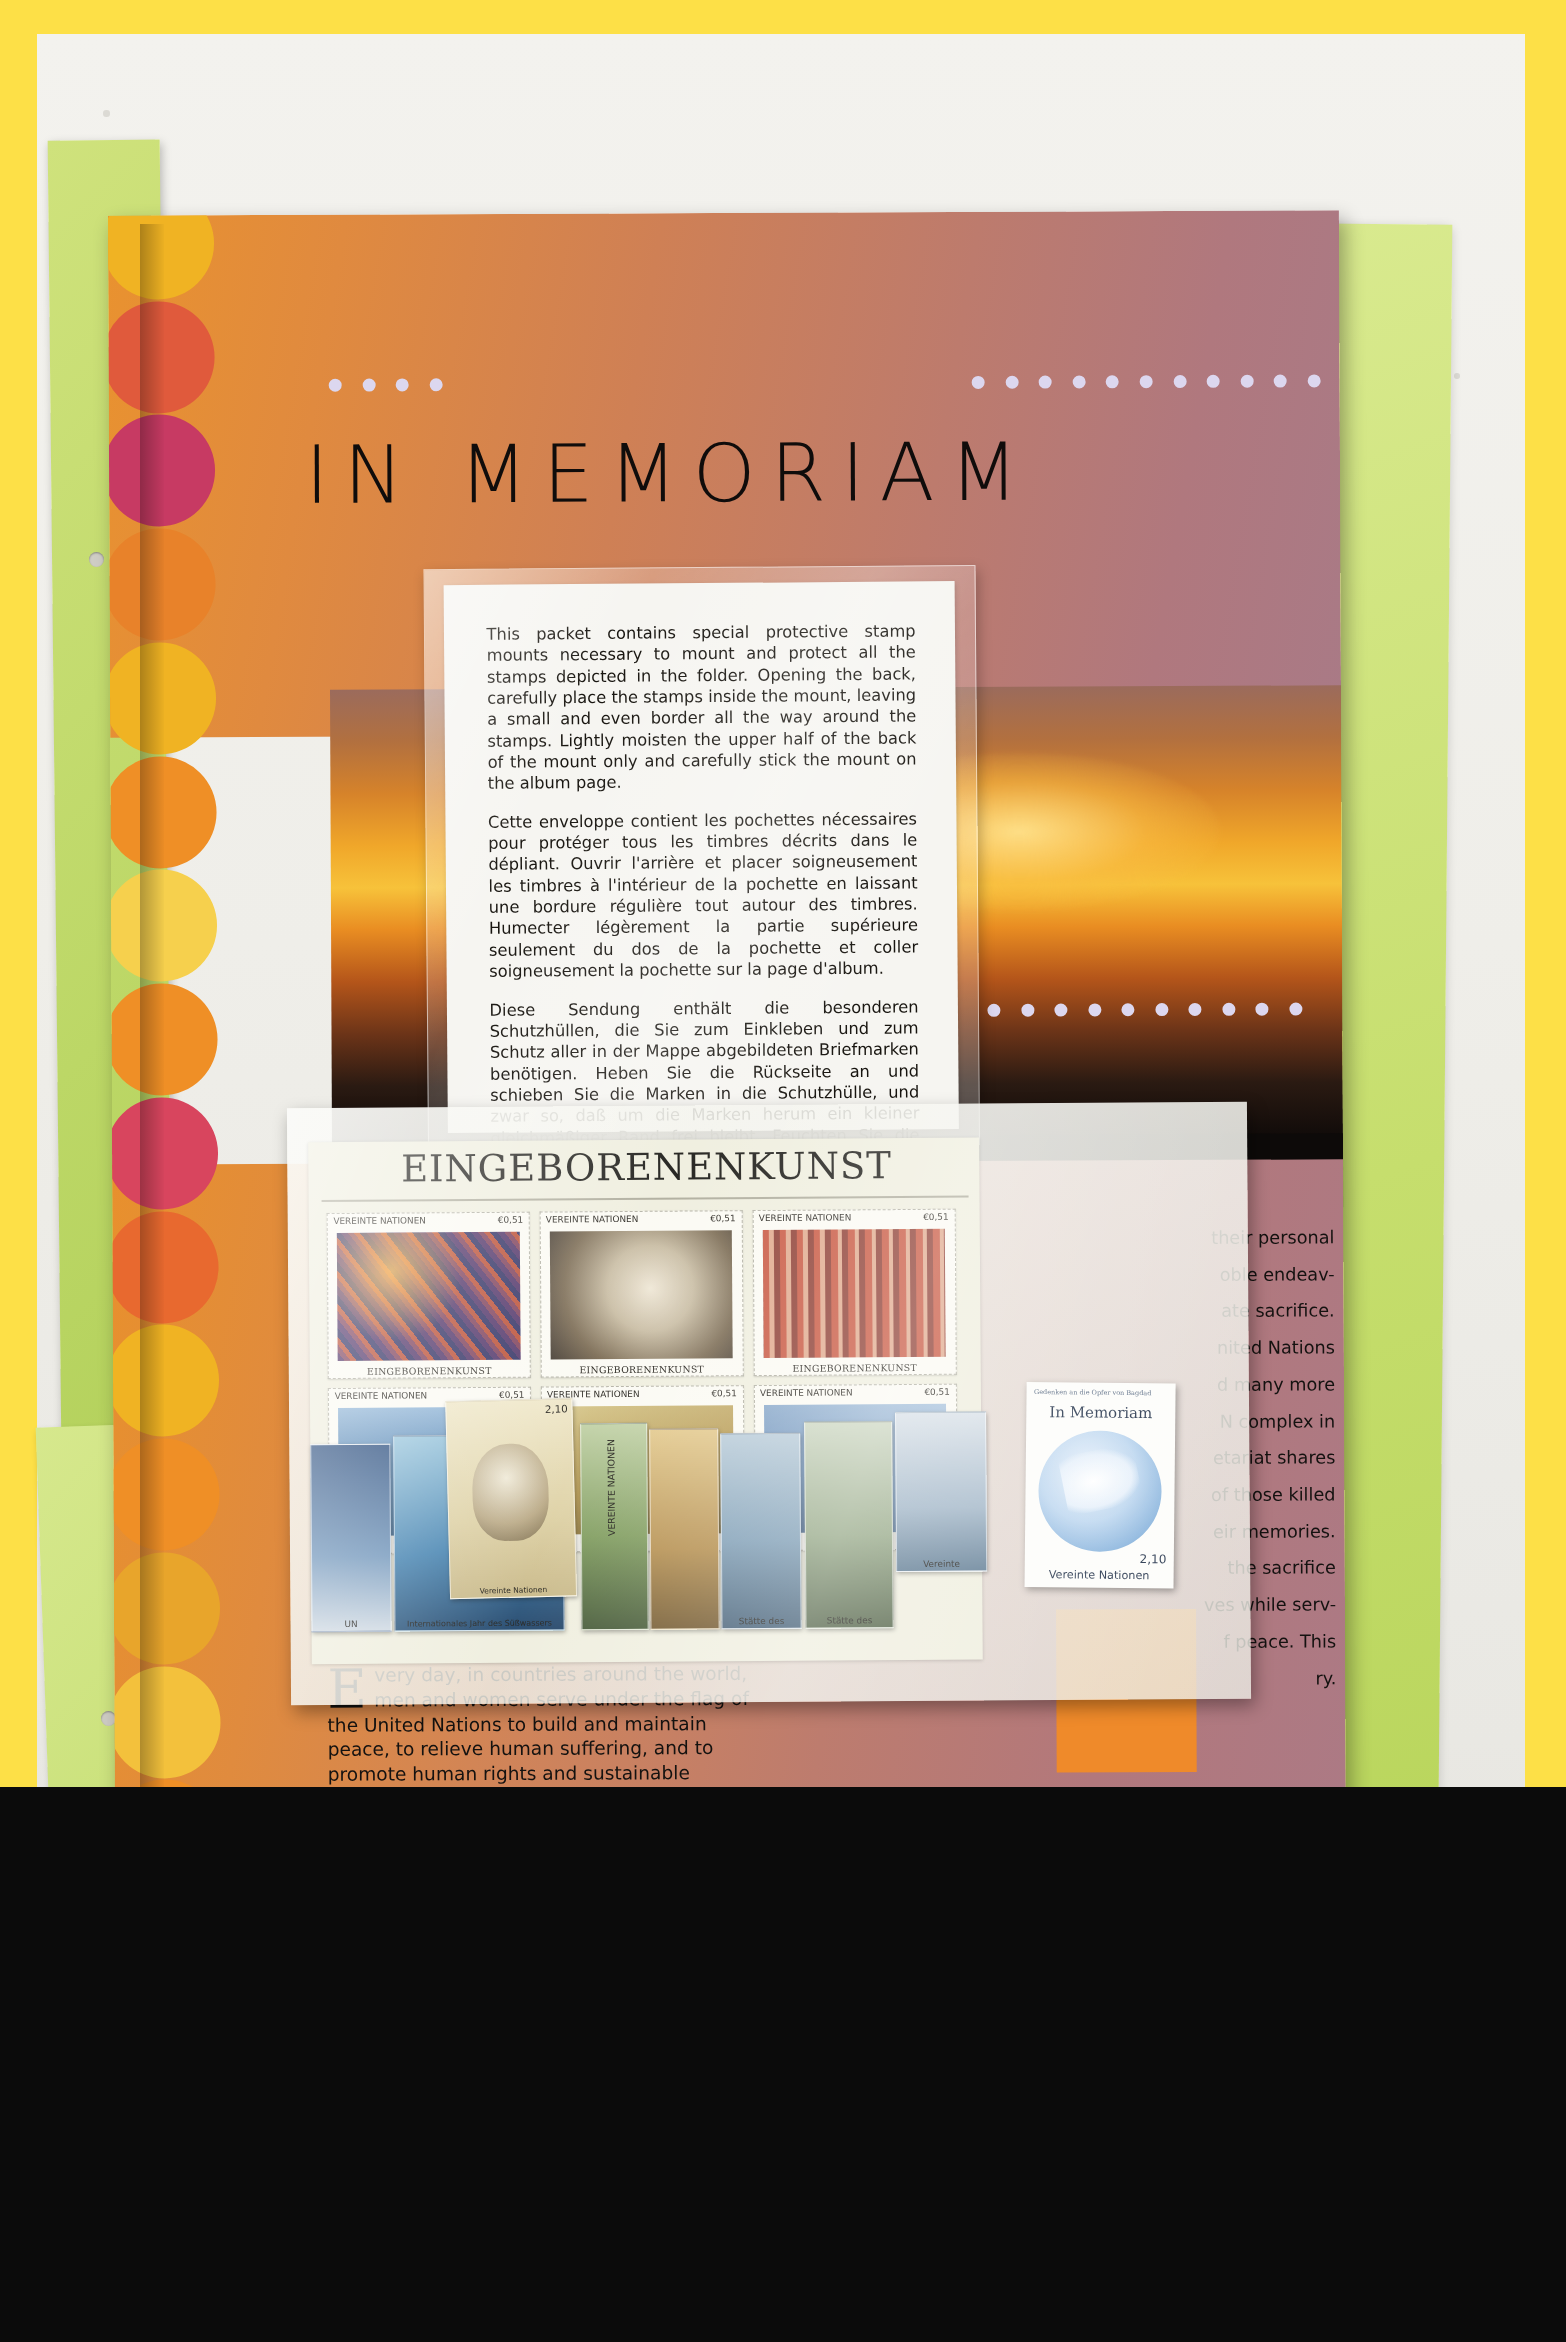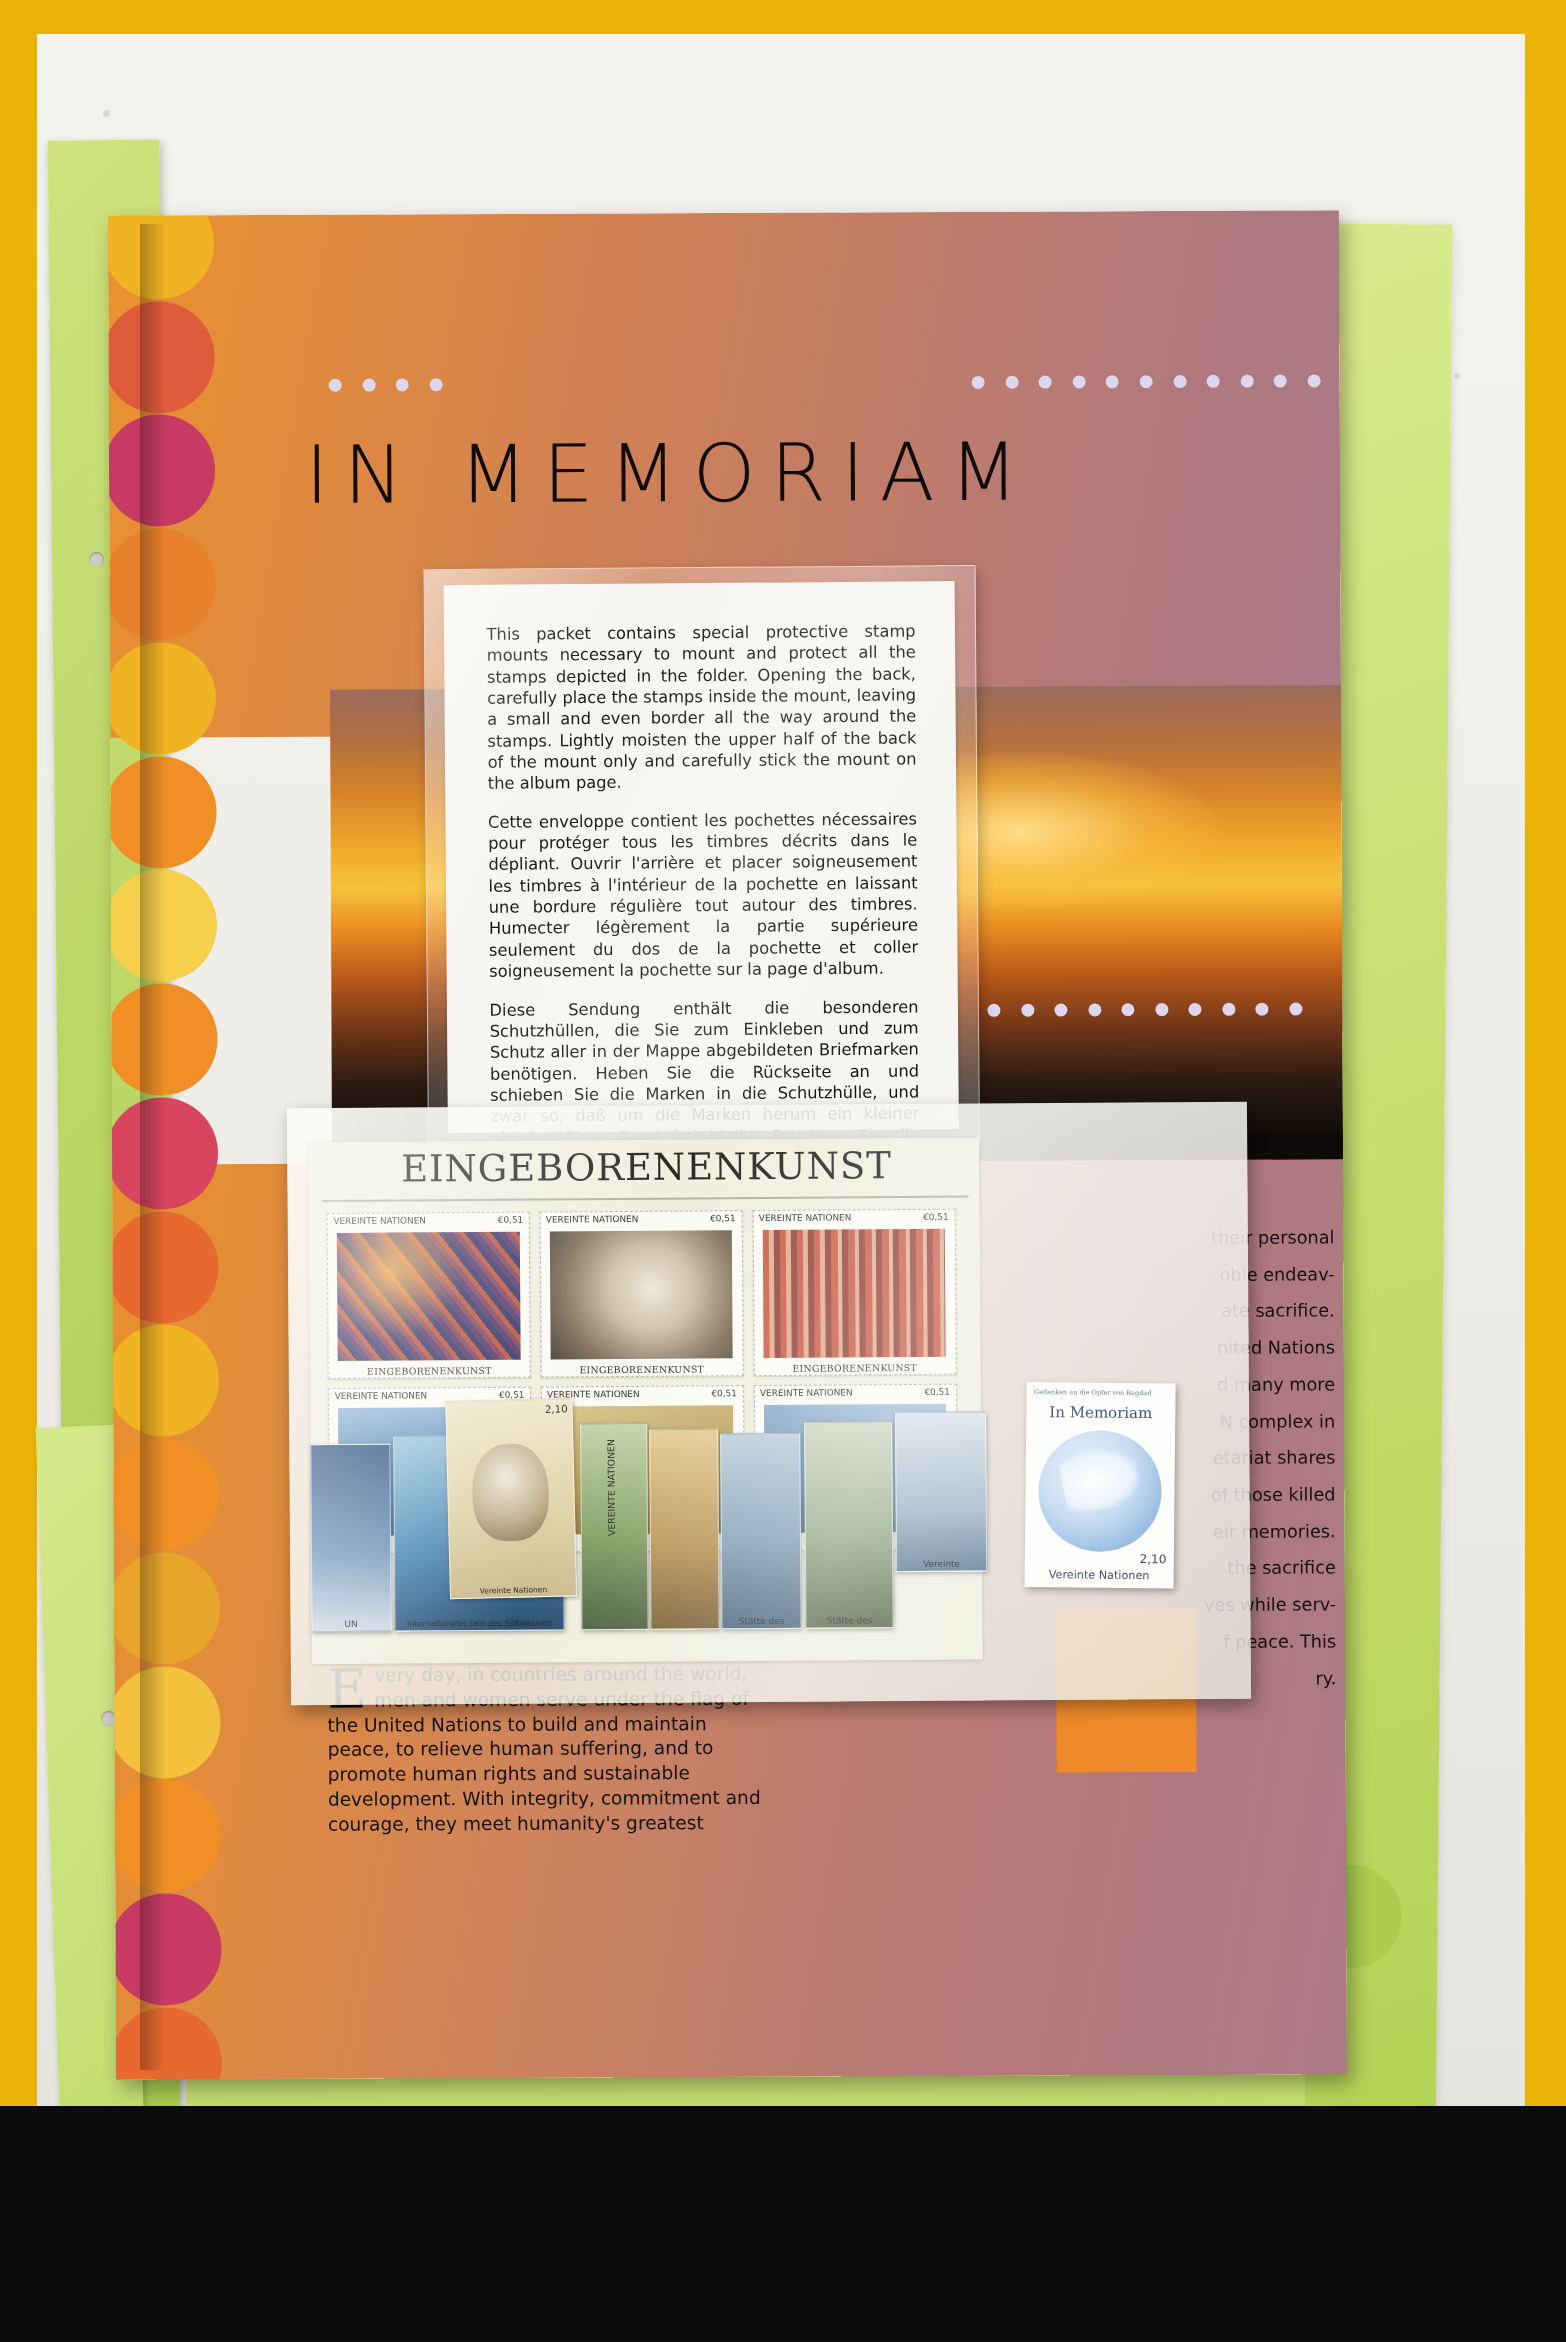--- a/index.html
+++ b/index.html
@@ -1,17 +1,17 @@
 <!DOCTYPE html>
 <html style="font-size:15px"><head>
 <meta charset="utf-8">
 <style>
   html,body{margin:0;padding:0;background:#0b0b0b;}
   body{width:1566px;height:2343px;overflow:hidden;font-family:"Liberation Sans",sans-serif;}
-  .scene{position:relative;width:1566px;height:2106px;background:#eab308;overflow:hidden;}
+  .scene{position:relative;width:1566px;height:1787px;background:#fde047;overflow:hidden;}
 
   
   .table-bg{position:absolute;left:37px;top:34px;width:1488px;height:2275px;background:
      linear-gradient(180deg,#f3f2ee 0%,#efeee9 40%,#e9e8e3 75%,#e2e1db 100%);}
 
   
   .speck{position:absolute;background:#c9c7bf;border-radius:50%;opacity:.55;}
 
   
   .green-back{position:absolute;background:linear-gradient(135deg,#cfe27c 0%,#bcd766 45%,#a9c94f 100%);}

